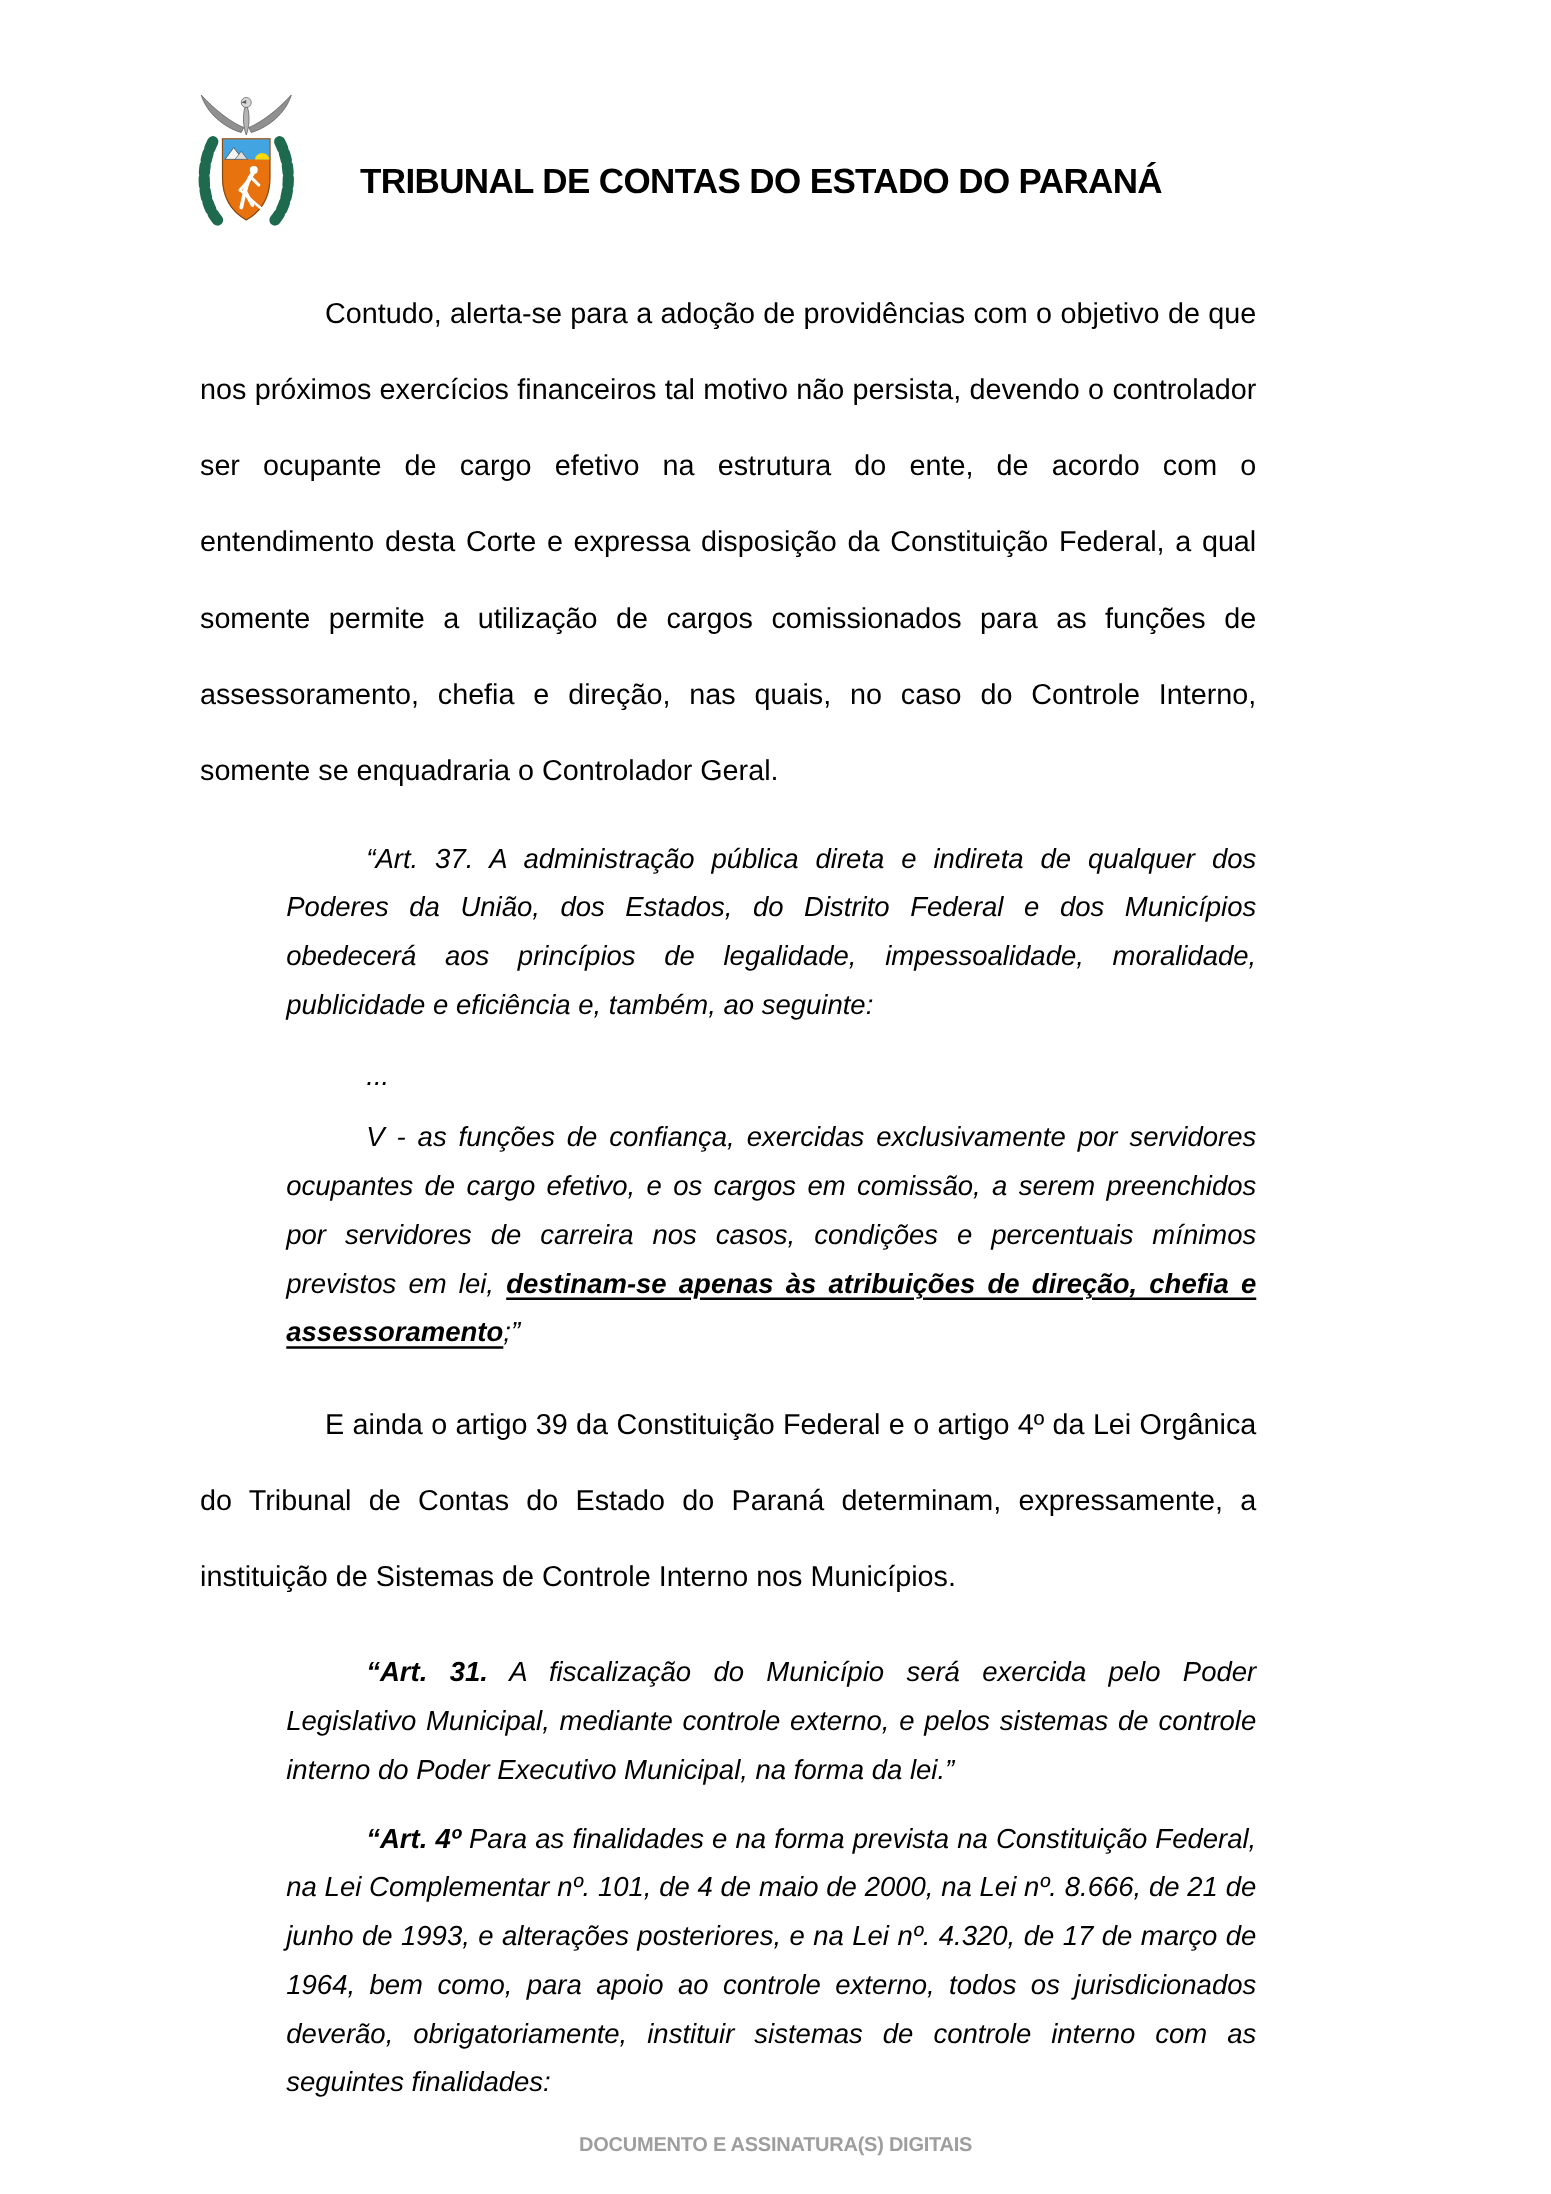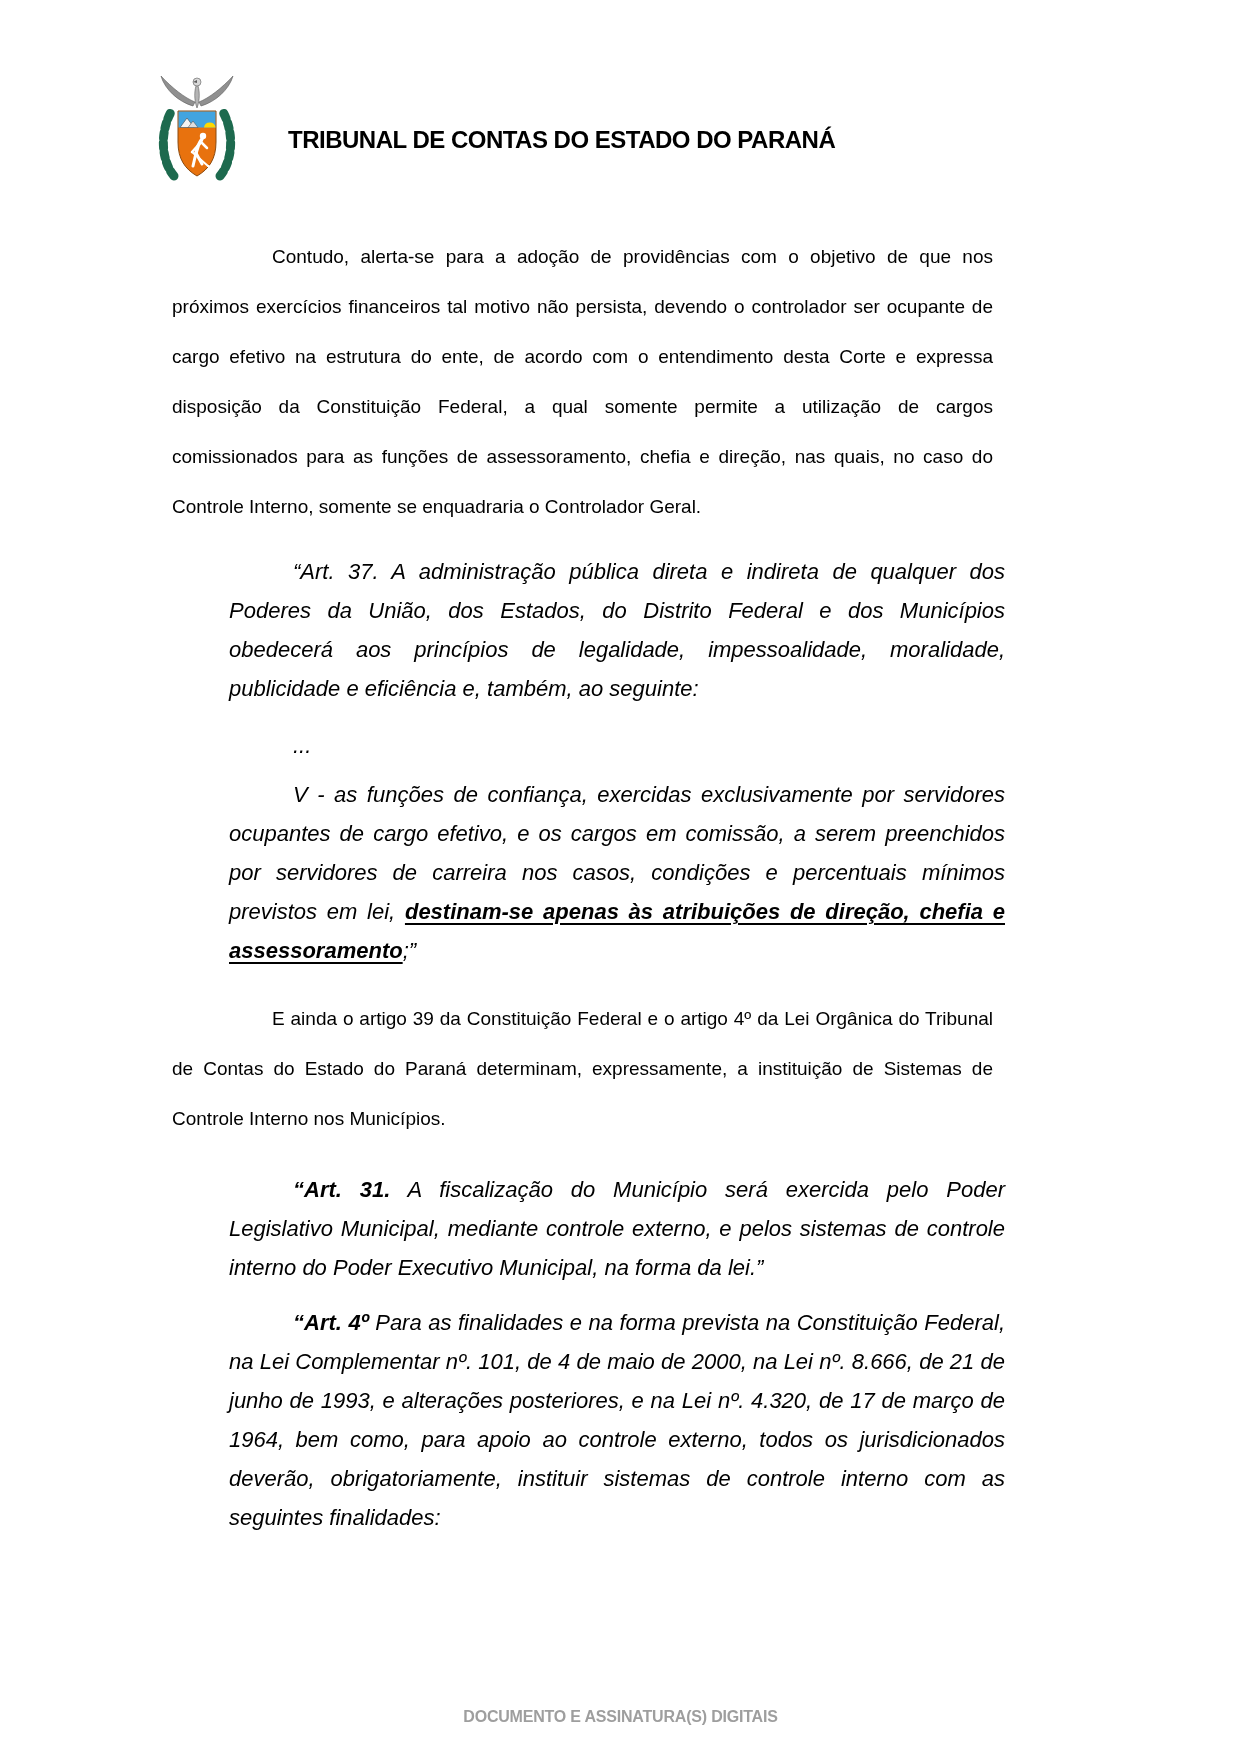--- a/index.html
+++ b/index.html
@@ -9,30 +9,30 @@
     background:#ffffff;
     overflow:hidden;
     font-family:"Liberation Sans", sans-serif;
     color:#000000;
   }
 
   
   .header-logo { position:absolute; left:152px; top:72px; width:90px; height:115px; }
   .header-title {
     position:absolute; left:288px; top:110px;
-    font-size:24px; font-weight:700; white-space:nowrap;
+    font-size:28px; font-weight:700; white-space:nowrap;
     letter-spacing:-0.5px;
   }
 
   
   .content { position:absolute; left:160px; top:220px; width:845px; }
   .body-p {
-    font-size:19px; line-height:50px;
+    font-size:23px; line-height:61px;
     text-align:justify; text-indent:100px;
-    margin:12px;
+    margin:0;
   }
   .quote-block { margin-left:69px; }
   .quote-p {
     font-size:22px; line-height:39px;
     font-style:italic; text-align:justify; text-indent:64px;
     margin:0;
   }
   #p1 { margin-bottom:20px; }
   #q-ellipsis { margin:18px 0 10px 0; }
   #p2 { margin-top:24px; }

